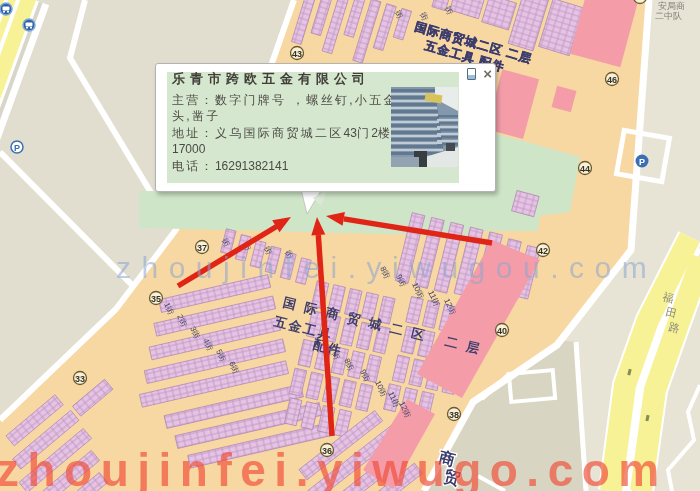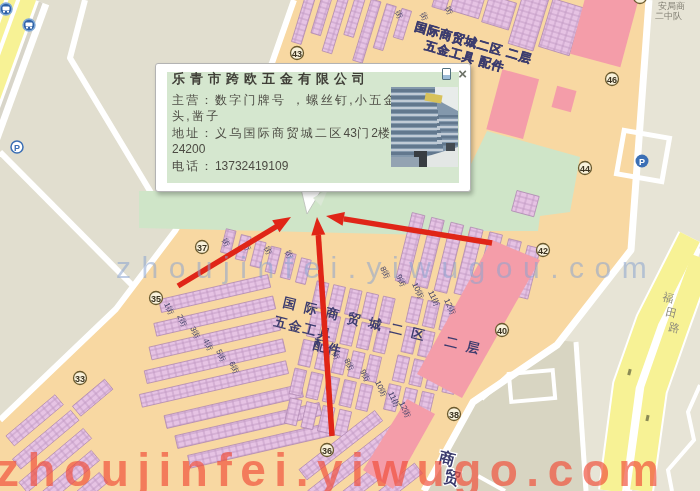--- a/index.html
+++ b/index.html
@@ -1,18 +1,18 @@
 <!DOCTYPE html>
 <html><head>
 <meta charset="utf-8">
 <style>
 html,body{margin:0;padding:0;}
 #map{position:relative;width:700px;height:491px;overflow:hidden;font-family:"Liberation Sans",sans-serif;background:#E1DECF;}
 #map svg{position:absolute;left:0;top:0;}
-.popup{position:absolute;left:155px;top:63px;width:314px;height:127px;background:#fff;border:1px solid #b3b3b3;border-radius:3px;box-shadow:2px 3px 4px rgba(0,0,0,0.25);z-index:3;}
+.popup{position:absolute;left:155px;top:63px;width:314px;height:127px;background:#fff;border:1px solid #b3b3b3;border-radius:3px;box-shadow:2px 3px 4px rgba(0,0,0,0.25);z-index:3;padding-left:25px;}
 .pinner{position:absolute;left:11px;top:8px;width:292px;height:111px;background:#D5E7CF;}
 .ptitle{position:absolute;left:16px;top:6px;font-size:13px;font-weight:bold;color:#3f3e37;letter-spacing:5px;white-space:nowrap;}
 .pbody{position:absolute;left:16px;top:28px;width:230px;font-size:12px;line-height:16.4px;color:#4c4b43;letter-spacing:2.3px;white-space:nowrap;}.pbody .num{letter-spacing:0px;}
 .pphoto{position:absolute;left:235px;top:23px;width:67px;height:80px;}
 .pclose{position:absolute;right:3px;top:1px;font-size:15px;color:#6d7268;font-weight:bold;}
 .pphone{position:absolute;right:19px;top:4px;width:7px;height:10px;background:#fff;border:1.5px solid #51707e;border-radius:1px;}.pphone:after{content:"";position:absolute;left:0;bottom:0;width:7px;height:4px;background:#9dbdd8;}
 .wmblue{position:absolute;left:116px;top:251px;font-size:30px;letter-spacing:10.5px;color:rgba(138,164,208,0.55);z-index:2;white-space:nowrap;}
 .wmred{position:absolute;left:-4px;top:443px;font-size:46px;font-weight:bold;letter-spacing:8.5px;color:rgba(240,78,58,0.68);z-index:4;white-space:nowrap;}
 </style>
 </head>
@@ -353,21 +353,21 @@
 <polygon points="326,216 344.9,212 342.6,225.8"></polygon>
 </g>
 </svg>
 
 <div class="popup">
 
 <div class="pinner"></div>
 
 <div class="ptitle">乐青市跨欧五金有限公司</div>
 
-<div class="pbody">主营：数字门牌号 ，螺丝钉,小五金组合钻<br>头,凿子<br>地址：义乌国际商贸城二区<span class="num">43</span>门<span class="num">2</span>楼<span class="num">5</span>街<br><span class="num">24200</span><br>电话：<span class="num">13732419109</span></div>
+<div class="pbody">主营：数字门牌号 ，螺丝钉,小五金组合钻<br>头,凿子<br>地址：义乌国际商贸城二区<span class="num">43</span>门<span class="num">2</span>楼<span class="num">5</span>街<br><span class="num">17000</span><br>电话：<span class="num">16291382141</span></div>
 
 <div class="pphoto">
         <svg width="67" height="80" viewBox="0 0 67 80">
 <rect width="67" height="80" fill="#8398AC"></rect>
 <g fill="#62788E">
 <rect x="0" y="2" width="45" height="3"></rect>
             <rect x="0" y="9" width="45" height="3"></rect>
 <rect x="0" y="16" width="46" height="3"></rect>
             <rect x="0" y="23" width="47" height="3"></rect>
 <rect x="0" y="30" width="48" height="3"></rect>

